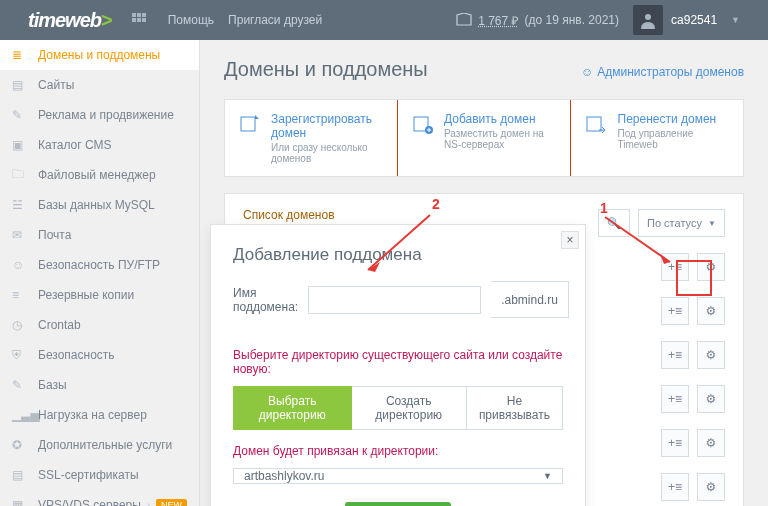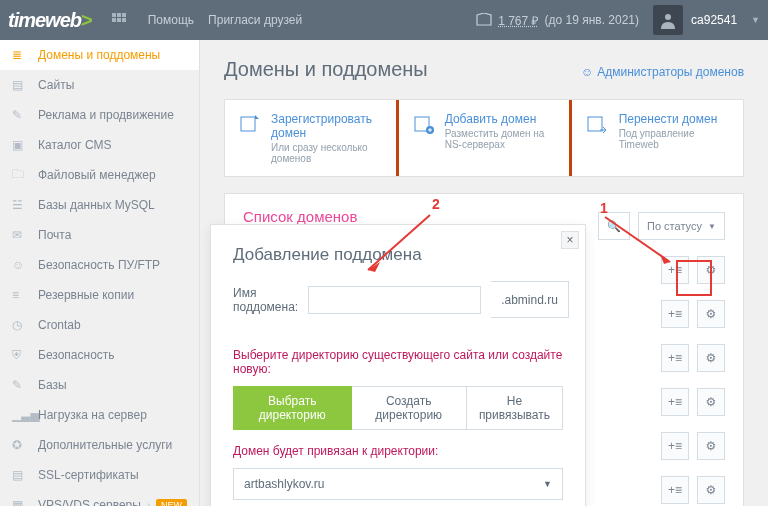--- a/index.html
+++ b/index.html
@@ -1,18 +1,18 @@
 <!DOCTYPE html>
 <html><head>
 <meta charset="utf-8">
 <style>
   * { margin: 0; padding: 0; box-sizing: border-box; font-family: Arial, sans-serif; }
   body { background: #f0f0f0; width: 768px; height: 506px; overflow: hidden; position: relative; }
   
-  .topbar { height: 40px; background: #5f6d7a; display: flex; align-items: center; padding: 0 8px; color: #fff; font-size: 12px; }
+  .topbar { height: 40px; background: #5f6d7a; display: flex; align-items: center; padding: 0 28px; color: #fff; font-size: 12px; }
   .logo { font-size: 20px; font-style: italic; font-weight: bold; letter-spacing: -1px; }
   .logo .gt { color: #8dc63f; font-style: normal; }
   .top-icon { width: 30px; height: 30px; display: flex; align-items: center; justify-content: center; margin-left: 12px; color: #a8b4bf; }
   .top-link { margin-left: 14px; color: #c6d0d9; cursor: pointer; }
   .top-spacer { flex: 1; }
   .balance { display: flex; align-items: center; gap: 6px; color: #c6d0d9; }
   .balance .amt { text-decoration: underline dotted; }
   .avatar { width: 30px; height: 30px; background: #3d4651; margin-left: 14px; border-radius: 2px; display:flex; align-items:center; justify-content:center; }
   .username { margin-left: 8px; color: #fff; font-weight: normal; }
   .carrot { margin-left: 14px; color: #a8b4bf; font-size: 9px; }
@@ -25,46 +25,46 @@
   .side-item.active .ic { color: #f59c00; fill: #f59c00; }
   .side-item .chev { margin-left: auto; font-size: 9px; color: #b4bdc6; }
   .side-item .badge { background: #f59c00; color: #fff; font-size: 9px; padding: 1px 5px; border-radius: 2px; margin-left: 6px; text-transform: uppercase; }
   
   .main { flex: 1; padding: 18px 24px; overflow: hidden; position: relative; }
   .page-head { display: flex; align-items: baseline; margin-bottom: 18px; }
   .page-title { font-size: 20px; color: #5f6d7a; font-weight: normal; }
   .head-link { margin-left: auto; color: #4a90d9; font-size: 12px; display: flex; align-items: center; gap: 4px; }
   
   .actions { display: flex; gap: 0; background: #fff; border: 1px solid #e0e0e0; margin-bottom: 16px; }
-  .action { flex: 1; display: flex; padding: 12px 14px; gap: 10px; border-right: 3px solid #c2410c; cursor: pointer; }
+  .action { flex: 1; display: flex; padding: 12px 14px; gap: 10px; border-right: 1px solid #c2410c; cursor: pointer; }
   .action:last-child { border-right: none; }
   .action .aic { width: 24px; height: 24px; color: #4a90d9; fill: #4a90d9; display:flex; align-items:center; }
   .action .at { font-size: 12px; color: #4a90d9; }
   .action .as { font-size: 10px; color: #93a0ad; margin-top: 2px; }
   
   .list-card { background: #fff; border: 1px solid #e0e0e0; padding: 14px 18px; }
-  .list-title { font-size: 15px; color: #ec4899; }
+  .list-title { font-size: 12px; color: #a16207; }
   .list-sub { font-size: 11px; color: #f59c00; text-decoration: underline dotted; margin-top: 3px; }
   .list-tools { display: flex; gap: 8px; align-items: center; justify-content: flex-end; margin-top: -28px; }
   .tool-btn { height: 28px; min-width: 28px; border: 1px solid #d5dde4; background: #fff; color: #7a8591; font-size: 11px; padding: 0 8px; display: flex; align-items: center; justify-content: center; cursor: pointer; }
   .row-btns { display: flex; gap: 8px; justify-content: flex-end; margin-top: 16px; }
   .sq-btn { width: 28px; height: 28px; border: 1px solid #d5dde4; background: #fafbfc; display: flex; align-items: center; justify-content: center; cursor: pointer; font-size:12px; color:#7a8591; }
   
   .modal { position: absolute; left: 210px; top: 224px; width: 376px; background: #fff; border: 1px solid #e0e0e0; box-shadow: 0 4px 12px rgba(0,0,0,0.08); z-index: 20; padding: 20px 22px; }
   .modal-close { position: absolute; top: 6px; right: 6px; width: 18px; height: 18px; background: #f5f6f7; font-size: 12px; color: #666; display: flex; align-items: center; justify-content: center; cursor: pointer; border:1px solid #e0e0e0; }
   .modal-title { font-size: 17px; color: #5f6d7a; margin-bottom: 16px; }
   .frow { display: flex; align-items: center; gap: 10px; margin-bottom: 30px; font-size: 12px; color: #5f6d7a; }
   .frow input { flex: 1; height: 28px; border: 1px solid #d5dde4; padding: 0 8px; font-size: 12px; }
   .suffix { border: 1px solid #d5dde4; border-left: none; height: 37px; display: flex; align-items: center; padding: 0 10px; font-size: 12px; color: #5f6d7a; }
   .hint { font-size: 12px; color: #be185d; margin-bottom: 10px; }
   .seg { display: flex; margin-bottom: 14px; }
   .seg-btn { height: 44px; padding: 0 12px; font-size: 12px; border: 1px solid #d5dde4; background: #fff; color: #5f6d7a; cursor: pointer; margin-left: -1px; }
   .seg-btn:first-child { margin-left: 0; }
   .seg-btn.active { background: #8dc63f; color: #fff; border-color: #8dc63f; position: relative; z-index: 1; }
-  .select { height: 32px; border: 1px solid #d5dde4; display: flex; align-items: center; padding: 0 10px; font-size: 12px; color: #5f6d7a; justify-content: space-between; cursor: pointer; margin-bottom: 18px; }
+  .select { height: 16px; border: 1px solid #d5dde4; display: flex; align-items: center; padding: 0 10px; font-size: 12px; color: #5f6d7a; justify-content: space-between; cursor: pointer; margin-bottom: 18px; }
   .submit { display: block; margin: 0 auto; background: #52b043; color: #fff; border: none; height: 32px; padding: 0 24px; font-size: 13px; border-radius: 3px; cursor: pointer; }
   
   .anno { position: absolute; color: #e53935; font-size: 14px; font-weight: bold; z-index: 30; }
   .anno-arrow { position: absolute; z-index: 25; }
   .redbox { position: absolute; border: 2px solid #e53935; z-index: 22; }
 </style>
 </head>
 <body>
 
 <div class="topbar">

